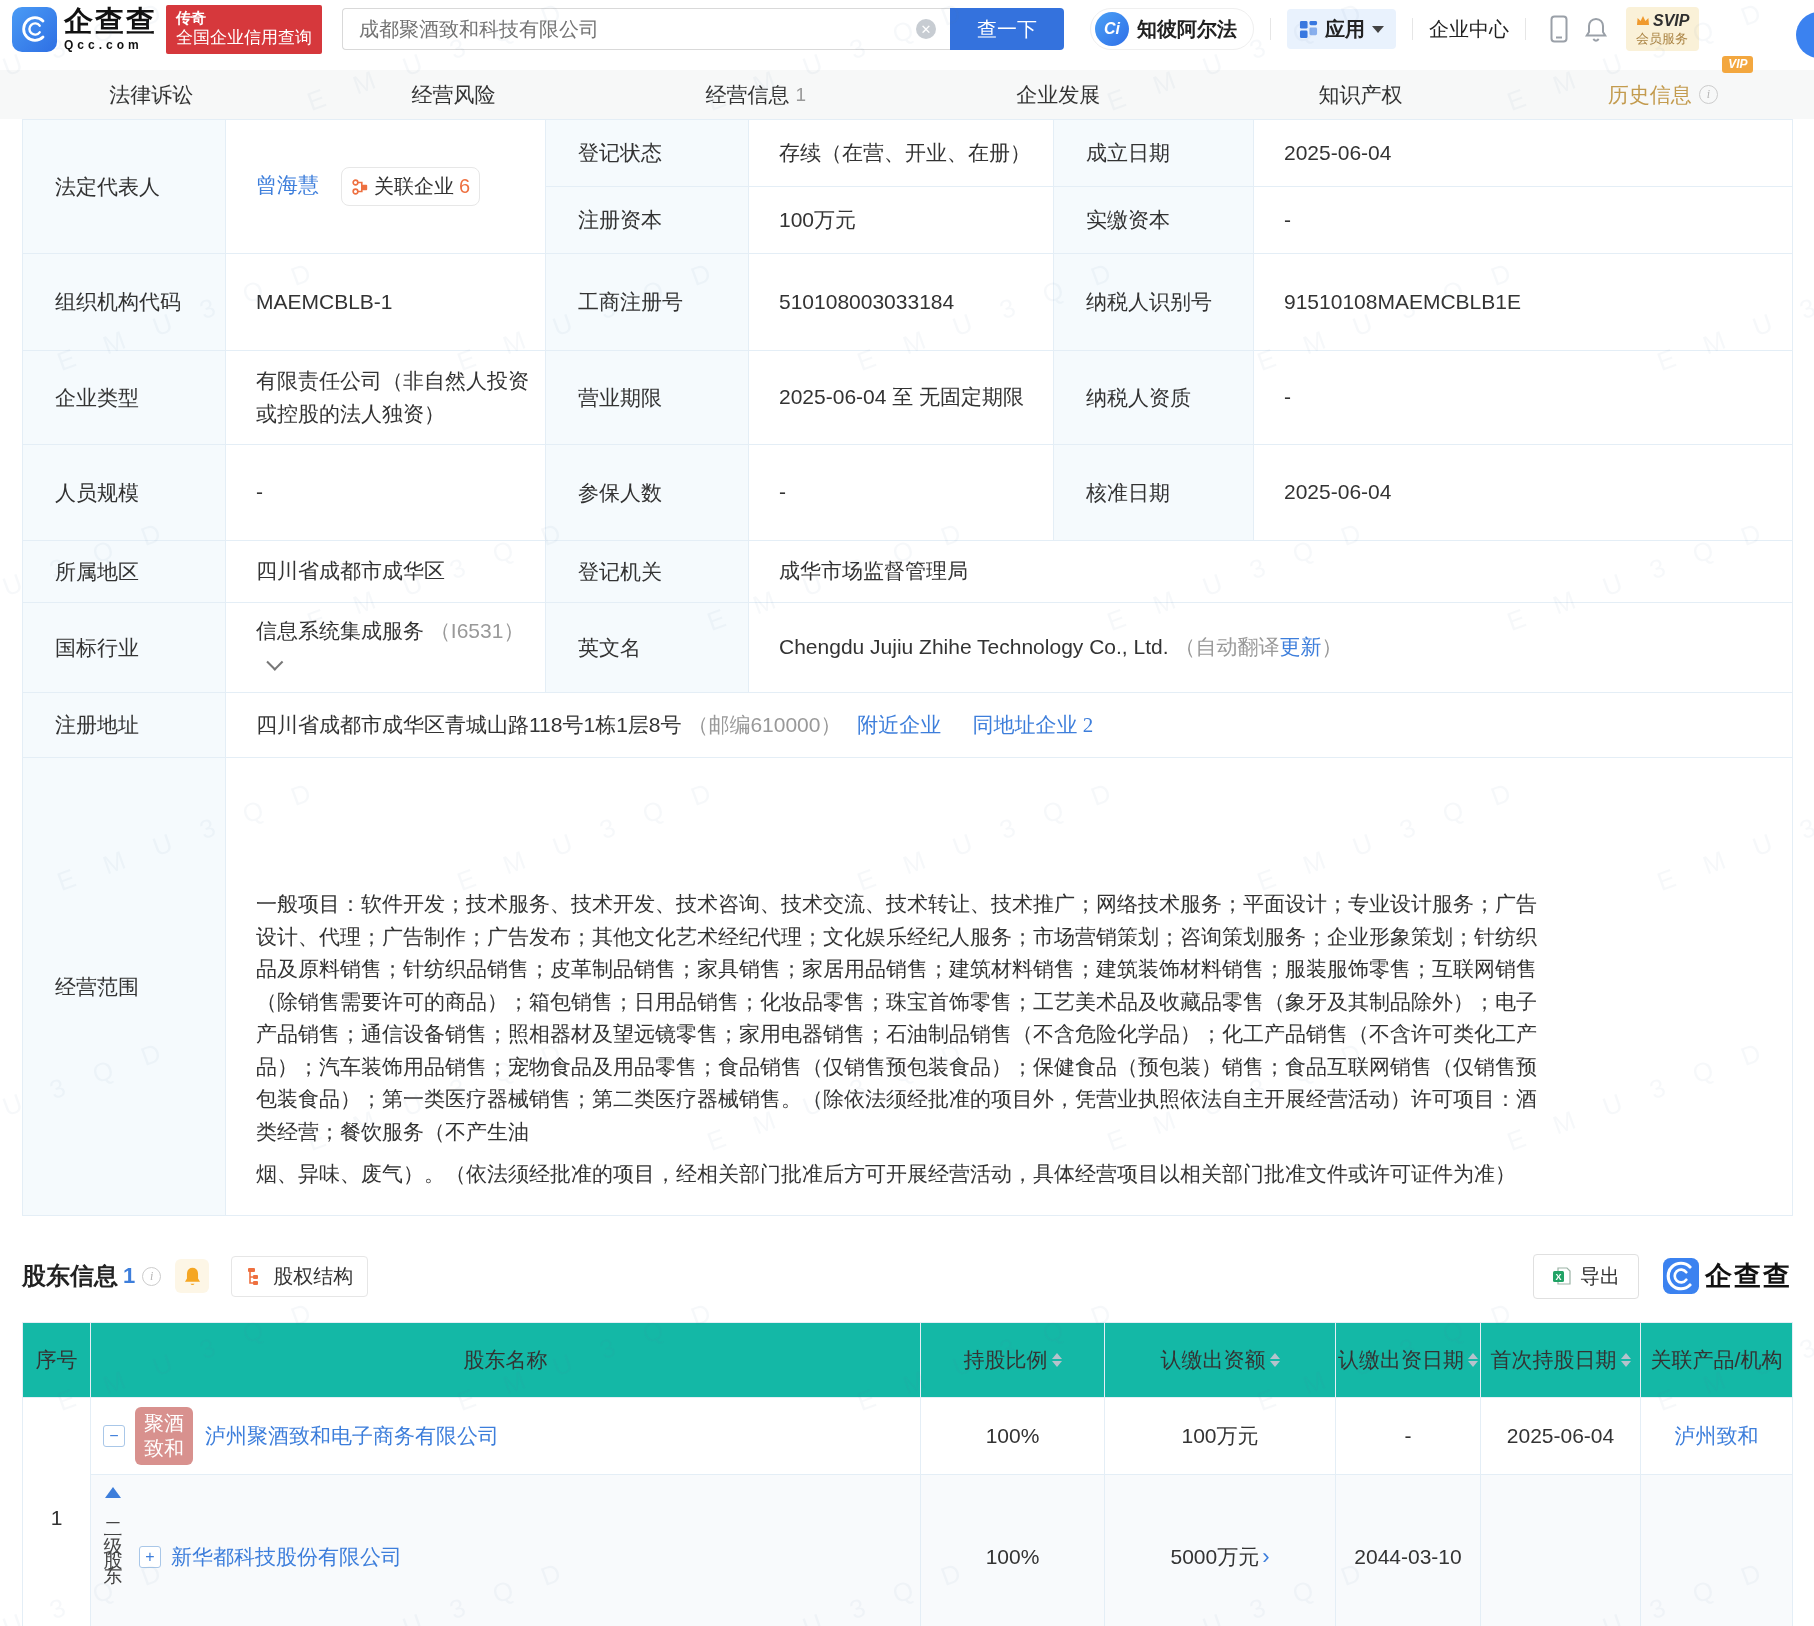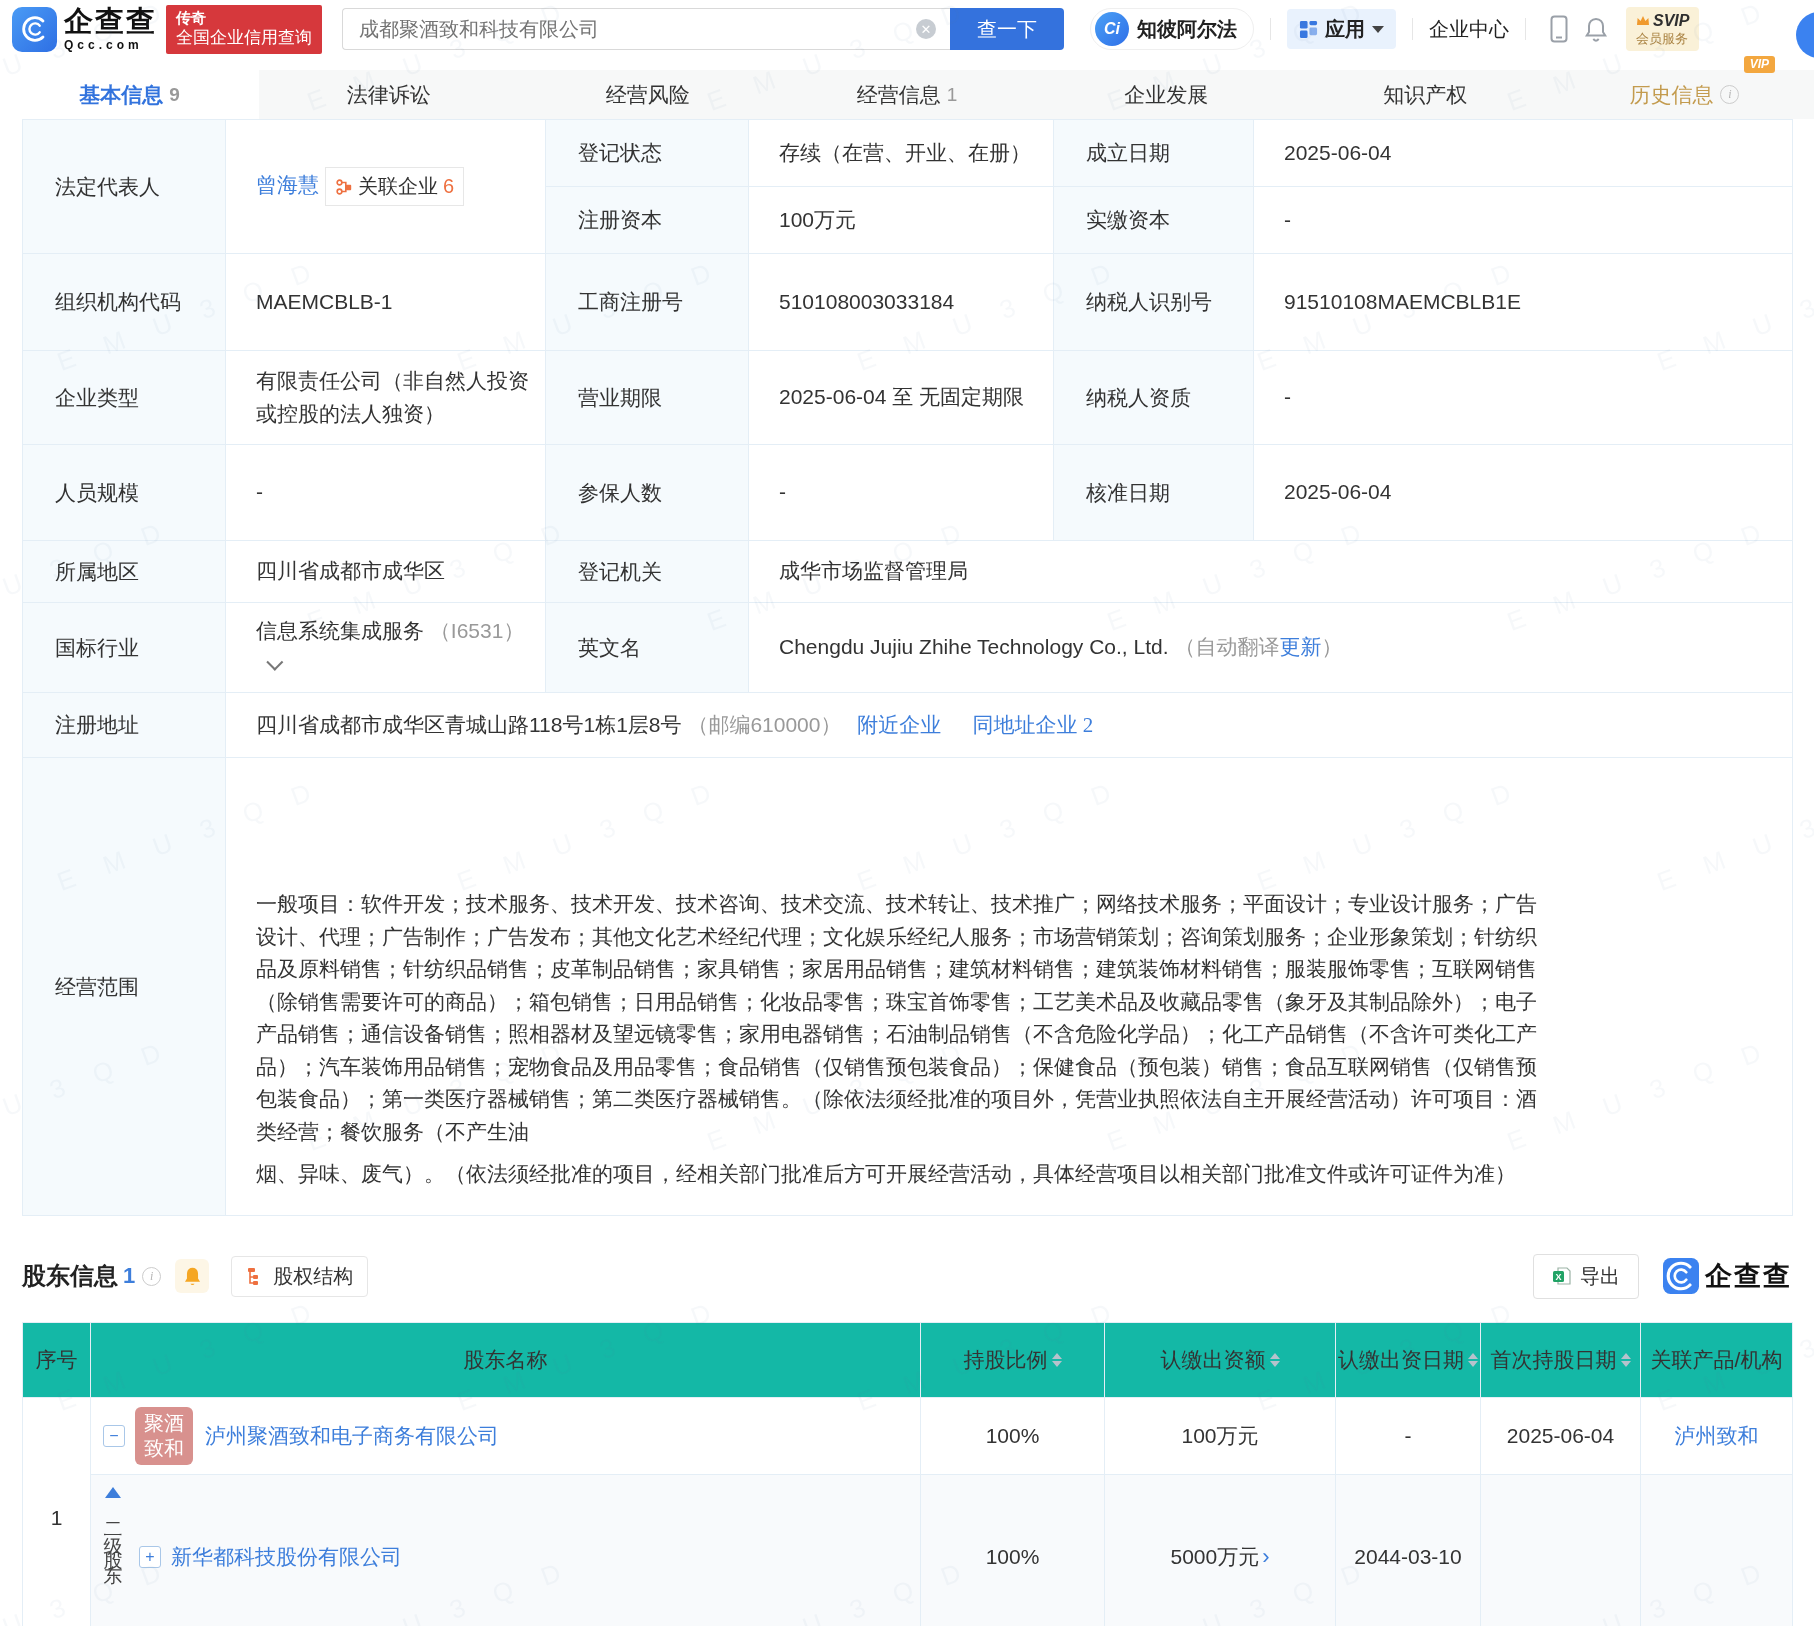--- a/index.html
+++ b/index.html
@@ -62,22 +62,22 @@
   .info-circle { display:inline-flex; width:19px; height:19px; border:1px solid #ccc; border-radius:50%;
     color:#b5b5b5; font-size:12px; align-items:center; justify-content:center; margin-left:7px; font-style:italic; font-family:"Liberation Serif",serif; }
 
   
   .info-table { width:1770px; margin:0 22px; border-collapse:collapse; table-layout:fixed; }
   .info-table td { border:1px solid #e4eef6; font-size:21px; vertical-align:middle; }
   td.lbl { background:#f5fafd; padding:0 12px 0 32px; color:#333; }
   td.val { background:#fff; padding:12px 16px 12px 30px; color:#333; line-height:1.55; }
   .muted { color:#999; }
   a.lnk { color:#3d7edb; text-decoration:none; cursor:pointer; }
-  .related-btn { display:inline-flex; align-items:center; border:1px solid #e7e7e7; border-radius:0;
-    padding:3px 9px; margin-left:6px; background:#fff; cursor:pointer; vertical-align:middle; }
+  .related-btn { display:inline-flex; align-items:center; border:1px solid #e7e7e7; border-radius:8px;
+    padding:3px 9px; margin-left:22px; background:#fff; cursor:pointer; vertical-align:middle; }
   .related-btn .t { font-size:20px; color:#333; margin:0 5px 0 5px; }
   .related-btn .n { font-size:20px; color:#ee7040; }
   .chev-down { display:inline-block; margin-left:10px; width:12px; height:12px; border-right:2px solid #777;
     border-bottom:2px solid #777; transform:rotate(45deg) translateY(-4px); }
   .addr-links { margin-left:10px; white-space:nowrap;font-family:Liberation Serif, serif; }
   .addr-links a { margin-right:26px; }
   .scope-cell { padding:130px 238px 24px 30px !important; line-height:43px; }
   .scope-p2 { display:block; margin-top:10px; }
 
   
@@ -227,24 +227,20 @@
           </svg>
           <span>SVIP</span>
         </div>
         <div class="svip-line2">会员服务</div>
       </div>
     </div>
     <div class="float-service"></div>
   </div>
 
   <div class="tabs-bar">
-    <div class="tab active">
-      <span>基本信息</span>
-      <span class="cnt">9</span>
-    </div>
     <div class="tab">
       <span>法律诉讼</span>
     </div>
     <div class="tab">
       <span>经营风险</span>
     </div>
     <div class="tab">
       <span>经营信息</span>
       <span class="cnt">1</span>
     </div>

